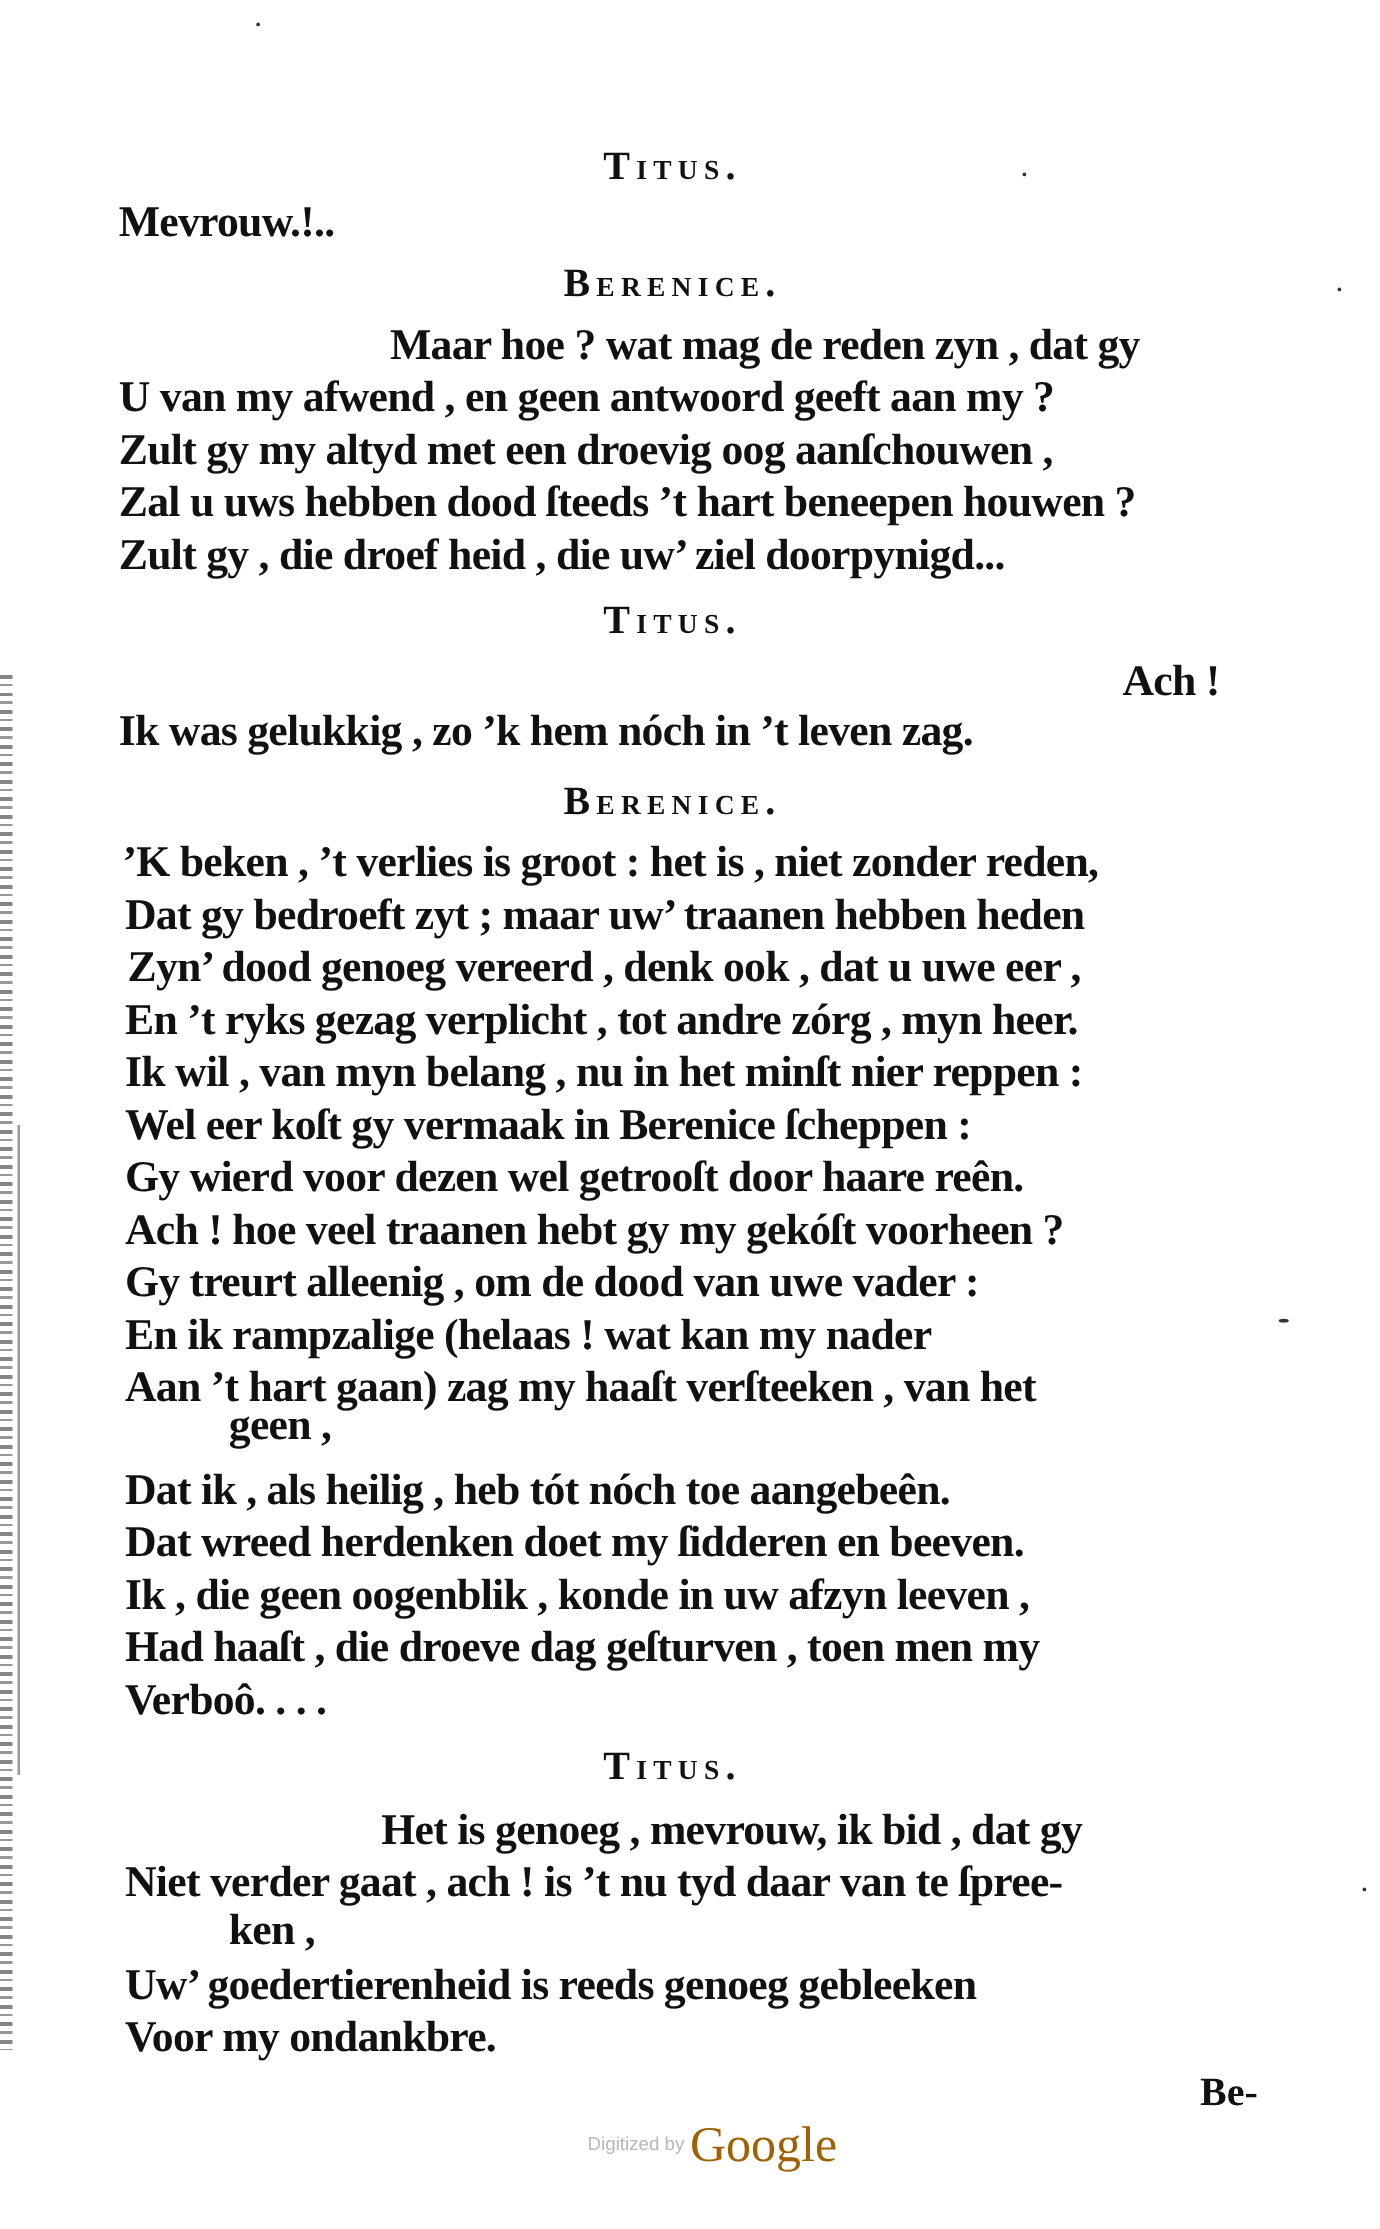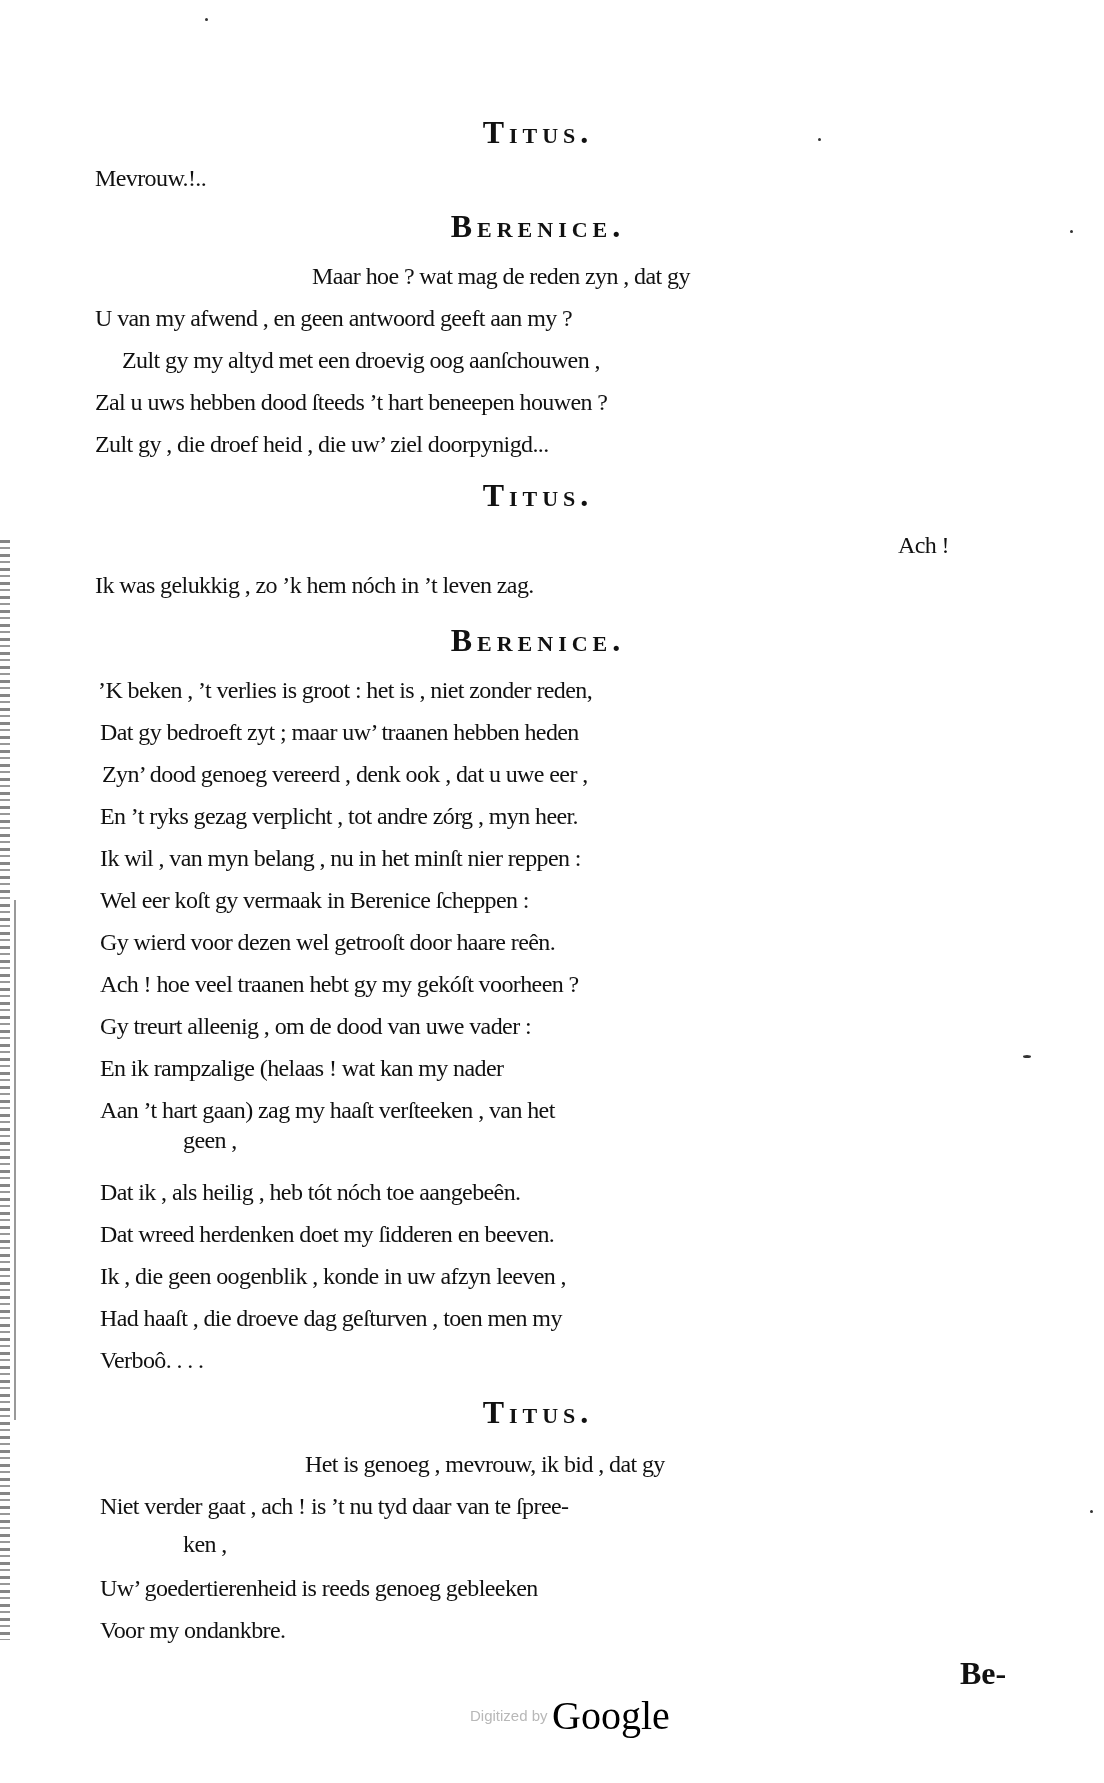--- a/index.html
+++ b/index.html
@@ -56,23 +56,23 @@
       position: absolute;
       left: 350px;
       top: 0;
       font-size: 46px;
       font-weight: bold;
       letter-spacing: 14px;
     }
     .line {
       position: absolute;
       white-space: nowrap;
-      font-size: 24px;
+      font-size: 35px;
       line-height: 40px;
-      font-weight: normal;
+      font-weight: bold;
       letter-spacing: -0.6px;
     }
     .speaker {
       position: absolute;
       left: 0;
       width: 1076px;
       text-align: center;
       font-size: 32px;
       line-height: 40px;
       font-weight: bold;
@@ -94,21 +94,21 @@
       font-family: "Liberation Sans", "DejaVu Sans", sans-serif;
     }
     .footer-watermark .small {
       font-size: 15px;
       vertical-align: middle;
     }
     .footer-watermark .brand {
       font-family: "Liberation Serif", "DejaVu Serif", serif;
       font-size: 40px;
       vertical-align: middle;
-      color: #000000;
+      color: #a16207;
     }
     .speck {
       position: absolute;
       width: 3px; height: 3px;
       background: #333;
       border-radius: 50%;
     }
   </style>
 </head>
 <body>
@@ -117,21 +117,21 @@
   <div class="binding"></div>
   <div class="binding2"></div>
 
 
   <div id="text-body">
       <div class="speaker" style="top: 112px;">Titus.</div>
       <div class="line" style="left: 95px; top: 158px;">Mevrouw.!..</div>
       <div class="speaker" style="top: 206px;">Berenice.</div>
       <div class="line" style="left: 312px; top: 256px;">Maar hoe ?  wat mag de reden zyn ,  dat gy</div>
       <div class="line" style="left: 95px; top: 298px;">U van my afwend ,  en geen antwoord geeft aan my ?</div>
-      <div class="line" style="left: 95px; top: 340px; margin-left: 27px;">Zult gy my altyd  met een droevig oog aanſchouwen ,</div>
+      <div class="line" style="left: 95px; top: 340px;">Zult gy my altyd  met een droevig oog aanſchouwen ,</div>
       <div class="line" style="left: 95px; top: 382px;">Zal u uws hebben dood ſteeds ’t hart beneepen houwen ?</div>
       <div class="line" style="left: 95px; top: 424px;">Zult gy ,  die droef heid ,  die uw’ ziel doorpynigd...</div>
       <div class="speaker" style="top: 475px;">Titus.</div>
       <div class="line" style="left: 898px; top: 525px;">Ach !</div>
       <div class="line" style="left: 95px; top: 565px;">Ik was gelukkig ,  zo ’k hem nóch in ’t leven zag.</div>
       <div class="speaker" style="top: 620px;">Berenice.</div>
       <div class="line" style="left: 98px; top: 670px;">’K  beken , ’t verlies is groot :  het is , niet zonder reden,</div>
       <div class="line" style="left: 100px; top: 712px;">Dat gy bedroeft zyt ;  maar uw’  traanen hebben heden</div>
       <div class="line" style="left: 102px; top: 754px;">Zyn’ dood genoeg vereerd ,  denk  ook ,  dat u uwe eer ,</div>
       <div class="line" style="left: 100px; top: 796px;">En ’t ryks gezag verplicht ,  tot andre zórg ,  myn heer.</div>

